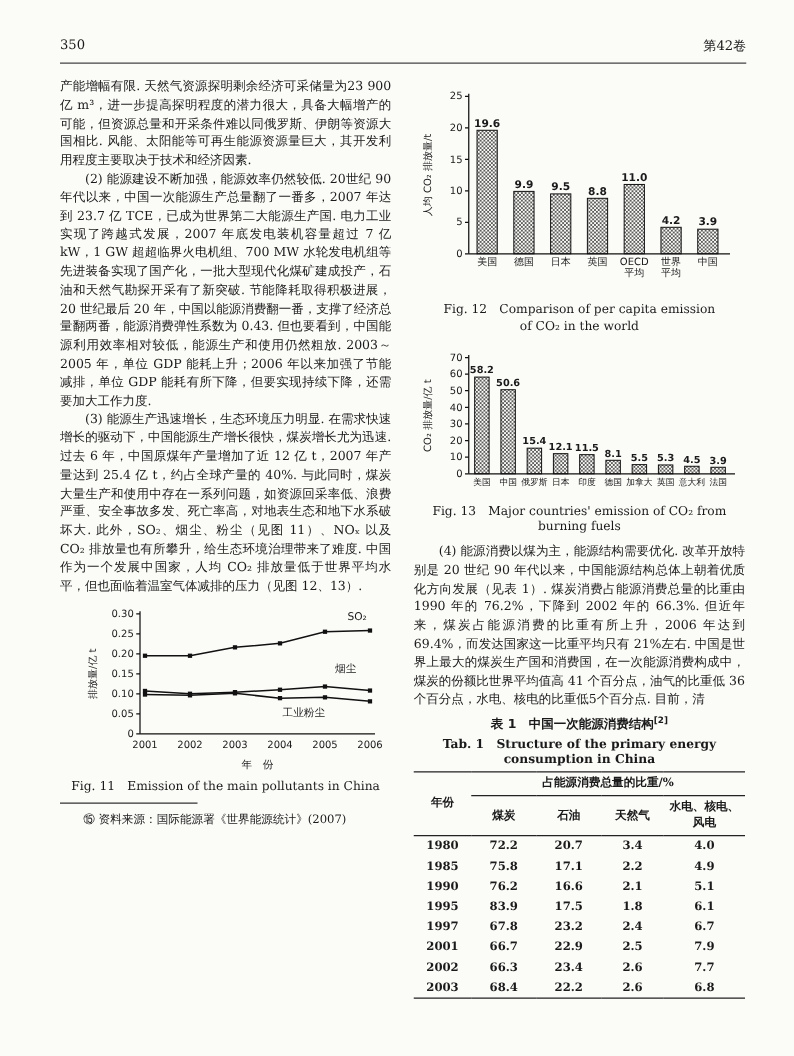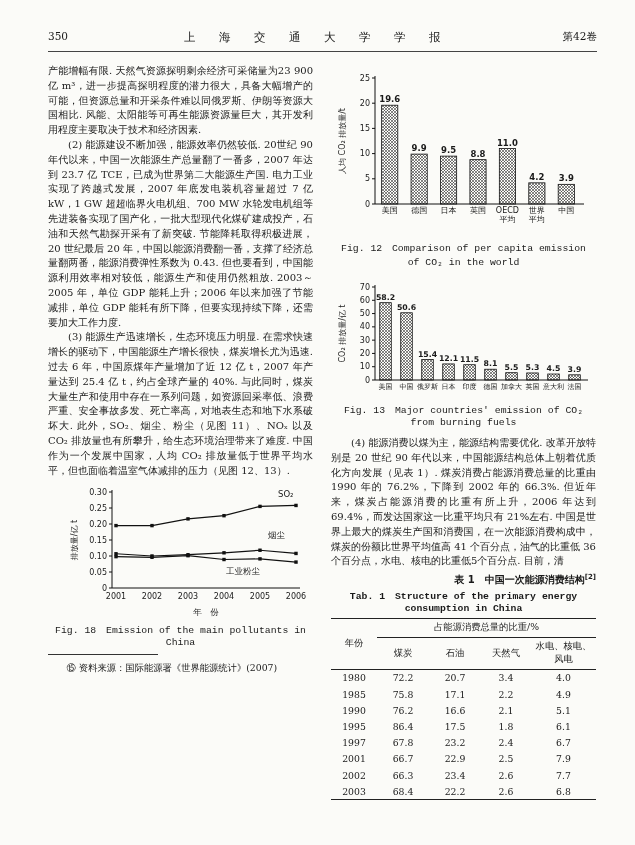--- a/index.html
+++ b/index.html
@@ -11,44 +11,43 @@
   .header{display:flex;justify-content:space-between;align-items:flex-start;
     font-size:10.5px;border-bottom:1.4px solid #444;padding-bottom:6px;}
   .journal-title{letter-spacing:6px;font-size:11.5px;}
   .columns{display:flex;gap:18px;margin-top:12px;}
   .col{width:265px;}
   p.body-text{font-size:10px;line-height:14.8px;text-align:justify;margin:0;}
   p.indent{text-indent:2em;}
   .fig-block{margin-top:6px;text-align:center;}
   .cap-zh{font-size:10px;font-weight:bold;text-align:center;margin-top:3px;
     font-family:"DejaVu Sans","Liberation Sans",sans-serif;}
-  .cap-en{font-size:9.8px;text-align:center;margin-top:2px;font-family:Liberation Mono, monospace;}
+  .cap-en{font-size:9.8px;text-align:center;margin-top:2px;}
   .cap-en.bold{font-weight:bold;}
   sup.ref{font-size:7px;}
   .footnotes{margin-top:6px;}
   .fn-divider{width:110px;border-top:1px solid #333;margin-bottom:5px;}
   .footnote{font-size:9.3px;line-height:15px;text-indent:2em;text-align:justify;}
   
   .tab-wrap{margin-top:4px;}
   table.data{width:100%;border-collapse:collapse;font-size:9.3px;
     border-top:1.4px solid #222;border-bottom:1.4px solid #222;margin-top:4px;}
-  table.data th,table.data td{text-align:center;padding:2.6px 0;font-weight:normal;}
+  table.data th,table.data td{text-align:center;padding:2.6px 0;font-weight:bold;}
   th.group{border-bottom:0.8px solid #222;}
   tr.subhead th{border-bottom:0.8px solid #222;}
   th.yearhead{border-bottom:0.8px solid #222;}
   svg text{font-family:"DejaVu Sans","Liberation Sans",sans-serif;}
 </style>
 </head>
 <body>
 
 <div class="page">
 
   <div class="header">
     <span>350</span>
-    <span class="journal-title">上　海　交　通　大　学　学　报</span>
     <span>第42卷</span>
   </div>
 
   <div class="columns">
 
     <div class="col">
       <p class="body-text">产能增幅有限. 天然气资源探明剩余经济可采储量为23 900 亿 m³，进一步提高探明程度的潜力很大，具备大幅增产的可能，但资源总量和开采条件难以同俄罗斯、伊朗等资源大国相比. 风能、太阳能等可再生能源资源量巨大，其开发利用程度主要取决于技术和经济因素.</p>
       <p class="body-text indent">(2) 能源建设不断加强，能源效率仍然较低. 20世纪 90 年代以来，中国一次能源生产总量翻了一番多，2007 年达到 23.7 亿 TCE，已成为世界第二大能源生产国. 电力工业实现了跨越式发展，2007 年底发电装机容量超过 7 亿 kW，1 GW 超超临界火电机组、700 MW 水轮发电机组等先进装备实现了国产化，一批大型现代化煤矿建成投产，石油和天然气勘探开采有了新突破. 节能降耗取得积极进展，20 世纪最后 20 年，中国以能源消费翻一番，支撑了经济总量翻两番，能源消费弹性系数为 0.43. 但也要看到，中国能源利用效率相对较低，能源生产和使用仍然粗放. 2003～2005 年，单位 GDP 能耗上升；2006 年以来加强了节能减排，单位 GDP 能耗有所下降，但要实现持续下降，还需要加大工作力度.</p>
       <p class="body-text indent">(3) 能源生产迅速增长，生态环境压力明显. 在需求快速增长的驱动下，中国能源生产增长很快，煤炭增长尤为迅速. 过去 6 年，中国原煤年产量增加了近 12 亿 t，2007 年产量达到 25.4 亿 t，约占全球产量的 40%. 与此同时，煤炭大量生产和使用中存在一系列问题，如资源回采率低、浪费严重、安全事故多发、死亡率高，对地表生态和地下水系破坏大. 此外，SO₂、烟尘、粉尘（见图 11）、NOₓ 以及 CO₂ 排放量也有所攀升，给生态环境治理带来了难度. 中国作为一个发展中国家，人均 CO₂ 排放量低于世界平均水平，但也面临着温室气体减排的压力（见图 12、13）.</p>
 
@@ -96,21 +95,21 @@
               <text x="202" y="54.24000000000001" font-size="8.5" text-anchor="start" fill="#1a1a1a">烟尘</text>
               <polyline points="50,72.64 86,73.28 122,71.68 158,75.52000000000001 194,74.88 230,78.08" fill="none" stroke="#111" stroke-width="1.2"></polyline>
               <rect x="48.3" y="70.94" width="3.4" height="3.4" fill="#111"></rect>
               <rect x="84.3" y="71.58" width="3.4" height="3.4" fill="#111"></rect>
               <rect x="120.3" y="69.98" width="3.4" height="3.4" fill="#111"></rect>
               <rect x="156.3" y="73.82000000000001" width="3.4" height="3.4" fill="#111"></rect>
               <rect x="192.3" y="73.17999999999999" width="3.4" height="3.4" fill="#111"></rect>
               <rect x="228.3" y="76.38" width="3.4" height="3.4" fill="#111"></rect>
               <text x="160" y="89.52000000000001" font-size="8.5" text-anchor="start" fill="#1a1a1a">工业粉尘</text>
             </svg></div>
-        <div class="cap-en">Fig. 18　Emission of the main pollutants in China</div>
+        <div class="cap-en">Fig. 11　Emission of the main pollutants in China</div>
       </div>
 
       <div class="footnotes">
         <div class="fn-divider"></div>
         <div class="footnote">
           <span>⑮</span>
           <span>资料来源：国际能源署《世界能源统计》(2007)</span>
         </div>
       </div>
     </div>
@@ -223,21 +222,21 @@
               <rect x="233.725" y="100.81857142857143" width="11.55" height="5.1814285714285715" fill="url(#hatch-fig13)" stroke="#111" stroke-width="0.8"></rect>
               <text x="239.5" y="97.81857142857143" font-size="7.8" text-anchor="middle" fill="#1a1a1a" font-weight="bold">3.9</text>
               <text x="239.5" y="115" font-size="7" text-anchor="middle" fill="#1a1a1a">法国</text>
             </svg></div>
         <div class="cap-en">Fig. 13　Major countries' emission of CO₂ from burning fuels</div>
       </div>
 
       <p class="body-text indent" style="margin-top:8px;">(4) 能源消费以煤为主，能源结构需要优化. 改革开放特别是 20 世纪 90 年代以来，中国能源结构总体上朝着优质化方向发展（见表 1）. 煤炭消费占能源消费总量的比重由 1990 年的 76.2%，下降到 2002 年的 66.3%. 但近年来，煤炭占能源消费的比重有所上升，2006 年达到69.4%，而发达国家这一比重平均只有 21%左右. 中国是世界上最大的煤炭生产国和消费国，在一次能源消费构成中，煤炭的份额比世界平均值高 41 个百分点，油气的比重低 36 个百分点，水电、核电的比重低5个百分点. 目前，清</p>
 
       <div class="tab-wrap">
-        <div class="cap-zh" style="margin-top:0;text-align:right;">
+        <div class="cap-zh" style="margin-top:0;">
           <span>表 1　中国一次能源消费结构</span><sup class="ref">[2]</sup>
         </div>
         <div class="cap-en bold">Tab. 1　Structure of the primary energy consumption in China</div>
 
         <table class="data">
           <colgroup>
             <col style="width:46px">
               <col style="width:52px">
               <col style="width:52px">
               <col style="width:50px">
@@ -272,21 +271,21 @@
               </tr>
               <tr>
                 <td>1990</td>
                 <td>76.2</td>
                 <td>16.6</td>
                 <td>2.1</td>
                 <td>5.1</td>
               </tr>
               <tr>
                 <td>1995</td>
-                <td>86.4</td>
+                <td>83.9</td>
                 <td>17.5</td>
                 <td>1.8</td>
                 <td>6.1</td>
               </tr>
               <tr>
                 <td>1997</td>
                 <td>67.8</td>
                 <td>23.2</td>
                 <td>2.4</td>
                 <td>6.7</td>

